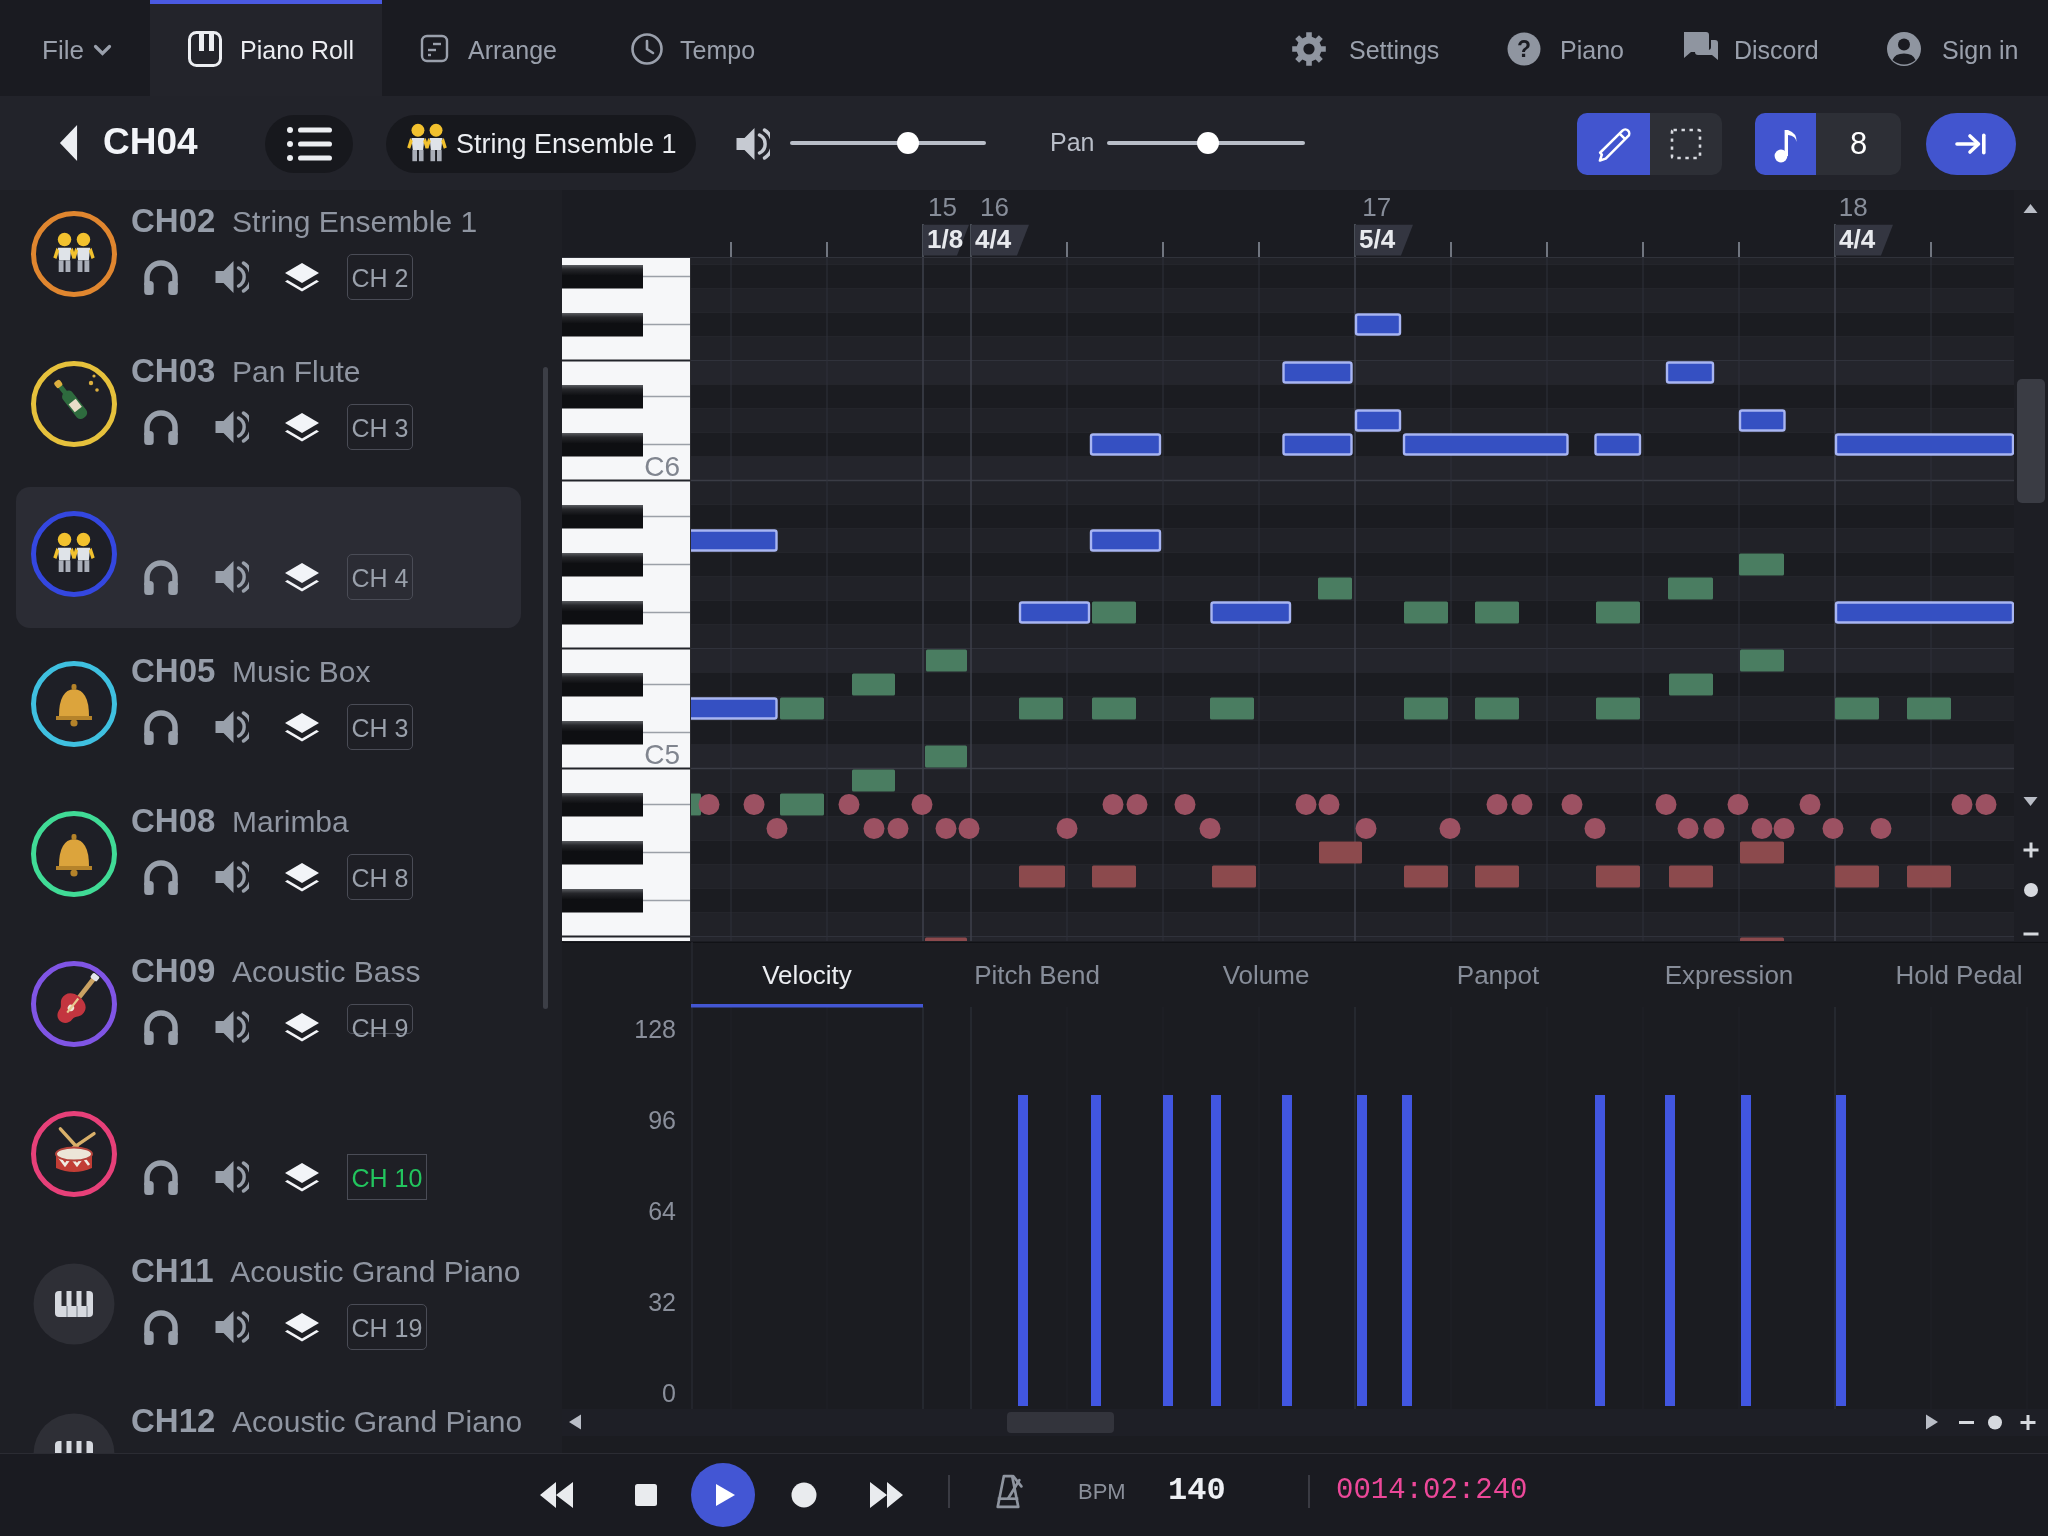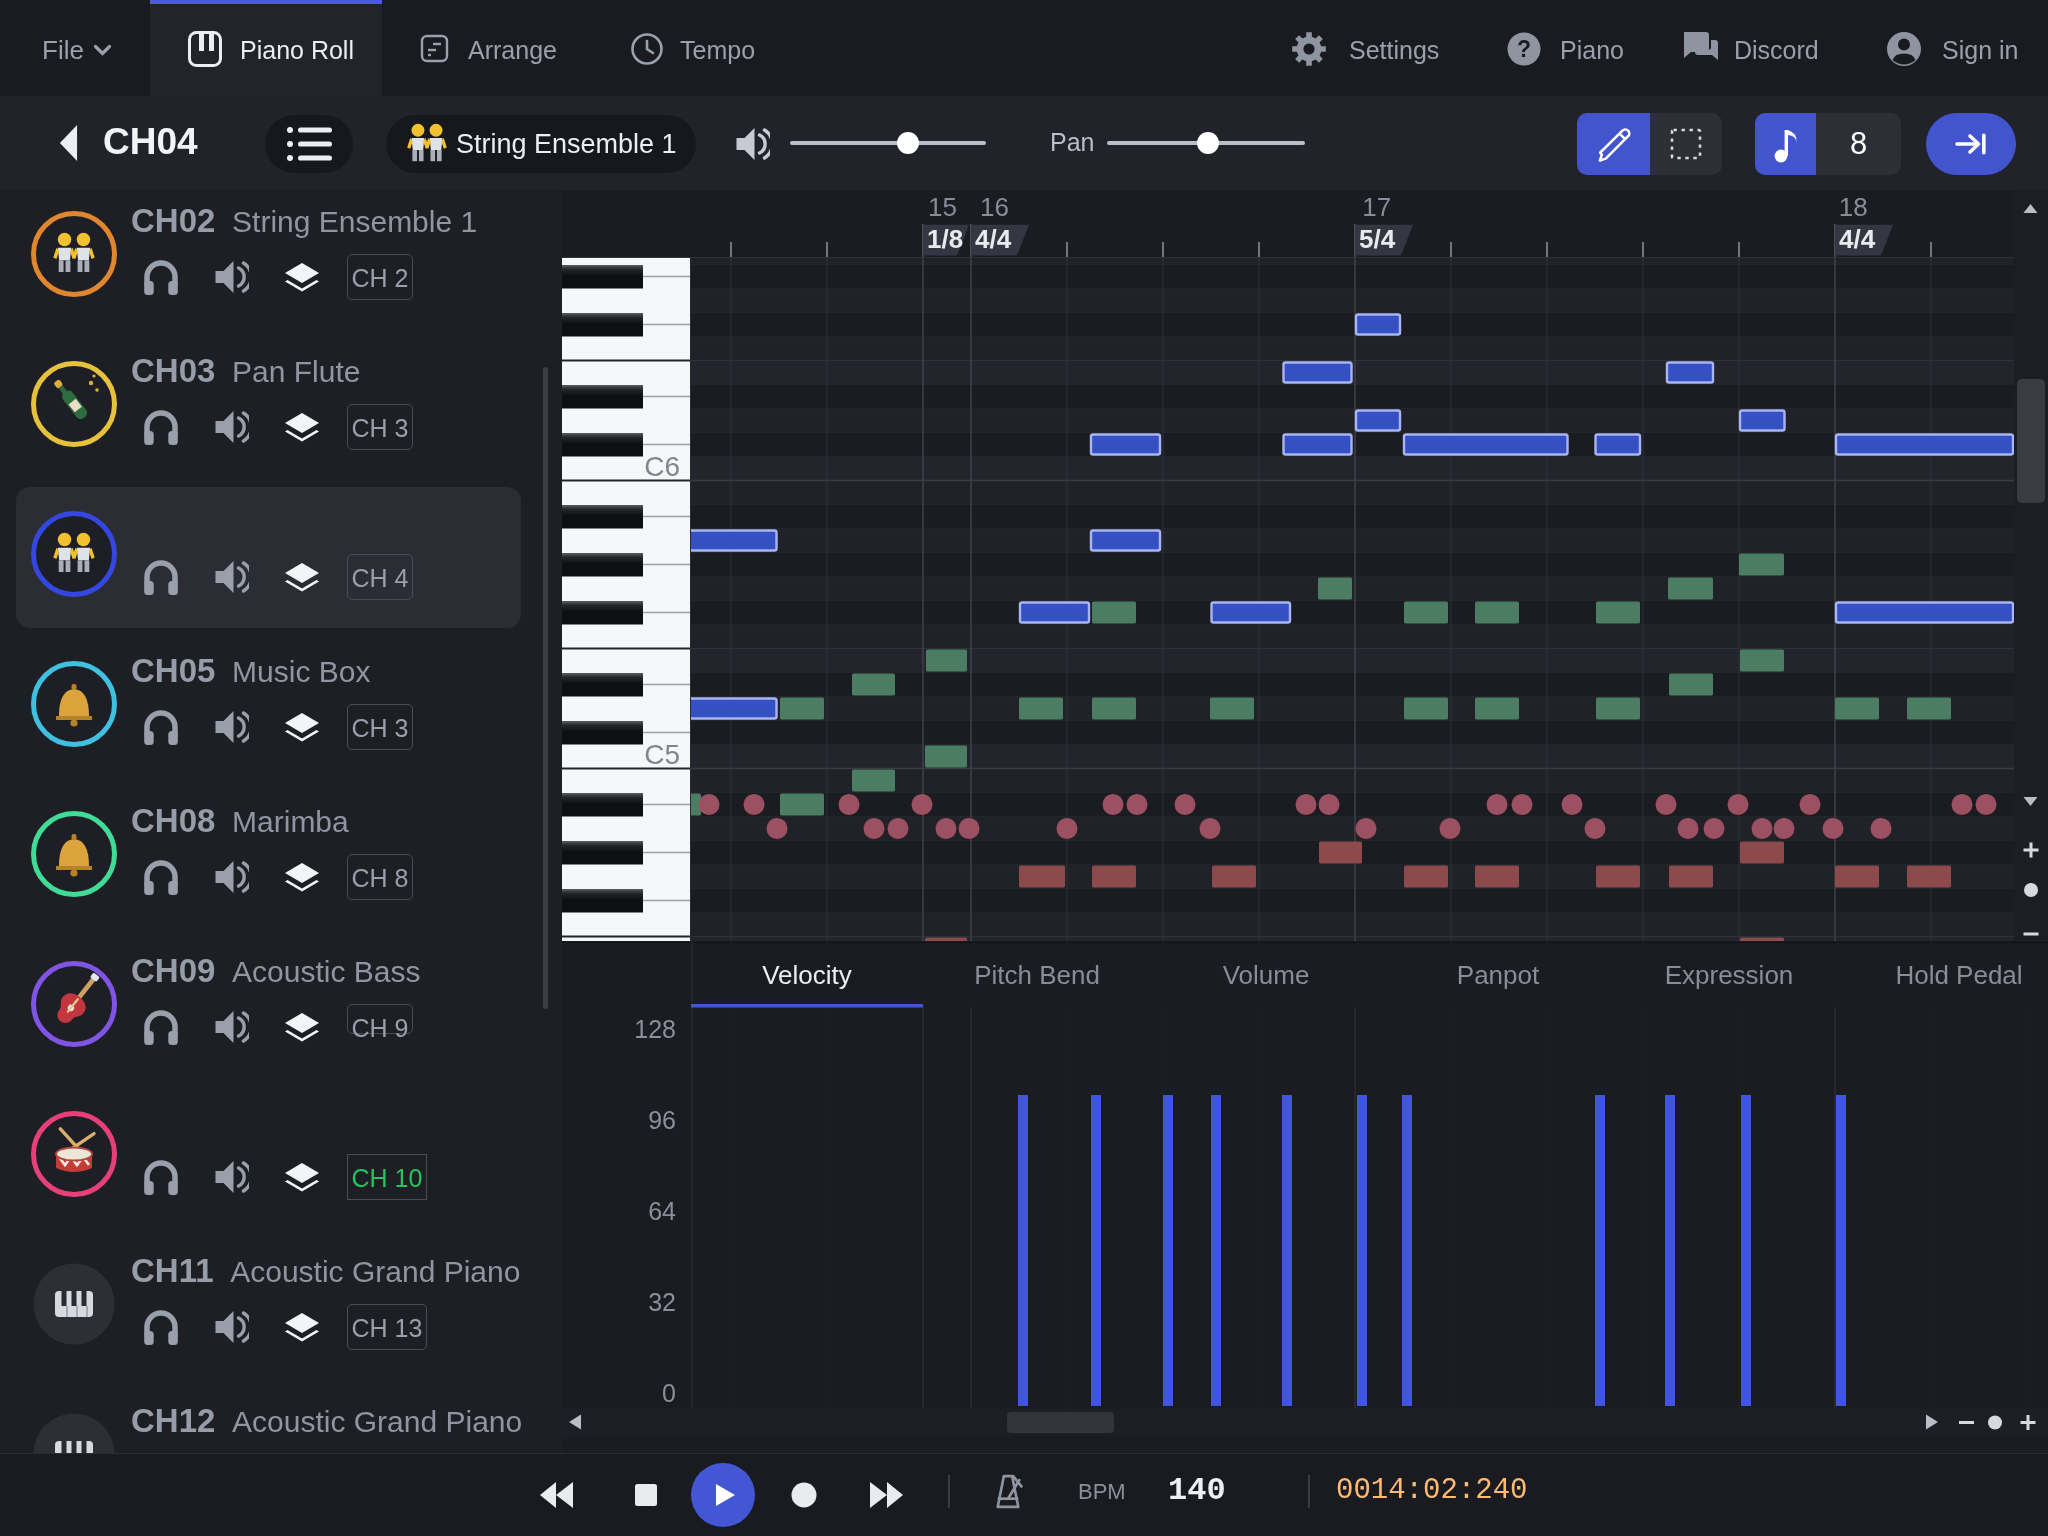--- a/index.html
+++ b/index.html
@@ -340,21 +340,21 @@
     </svg>
     <svg style="position:absolute;left:212px;top:1119px" width="37" height="36" viewBox="0 0 34 36">
       <path d="M2 12 h8 l10 -10 v32 l-10 -10 h-8 Z" fill="#99a0ab"></path>
       <path d="M25 9 a10 10 0 0 1 0 18" stroke="#99a0ab" stroke-width="3.4" fill="none" stroke-linecap="round"></path>
       <path d="M30 4 a16.5 16.5 0 0 1 0 28" stroke="#99a0ab" stroke-width="3.4" fill="none" stroke-linecap="round"></path>
     </svg>
     <svg style="position:absolute;left:283px;top:1121px" width="38" height="33" viewBox="0 0 38 33">
       <path d="M19 2 L36 12 L19 22 L2 12 Z" fill="#f2f4f8"></path>
       <path d="M4.5 19 L19 27.5 L33.5 19 L36 20.5 L19 30.5 L2 20.5 Z" fill="#f2f4f8"></path>
     </svg>
-    <div style="position:absolute;left:347px;top:1114.0px;width:80px;height:46px;border:1.5px solid #4a4c56;border-radius:5px;color:#99a0ab;font-size:25px;line-height:46px;text-align:center;box-sizing:border-box">CH 13</div>
+    <div style="position:absolute;left:347px;top:1114.0px;width:80px;height:46px;border:1.5px solid #4a4c56;border-radius:5px;color:#99a0ab;font-size:25px;line-height:46px;text-align:center;box-sizing:border-box">CH 19</div>
     <svg style="position:absolute;left:29px;top:1218.5px" width="90" height="90">
       <circle cx="45" cy="45" r="40.5" fill="#2e2f36"></circle>
       <rect x="26" y="32" width="38" height="26" rx="4" fill="#d6d9df"></rect>
       <rect x="32.5" y="32" width="5" height="15" fill="#2a2b30"></rect>
       <rect x="42.5" y="32" width="5" height="15" fill="#2a2b30"></rect>
       <rect x="52.5" y="32" width="5" height="15" fill="#2a2b30"></rect>
       <line x1="38" y1="47" x2="38" y2="58" stroke="#9aa0a8" stroke-width="1.6"></line>
       <line x1="48" y1="47" x2="48" y2="58" stroke="#9aa0a8" stroke-width="1.6"></line>
       <line x1="58" y1="47" x2="58" y2="58" stroke="#9aa0a8" stroke-width="1.6"></line>
     </svg>
@@ -674,13 +674,13 @@
     <div style="position:absolute;left:948px;top:21px;width:2px;height:33px;background:#3a3b43"></div>
     <svg style="position:absolute;left:988px;top:20px" width="40" height="35" viewBox="0 0 34 34">
       <path d="M13 2 h8 l6 30 h-20 Z" stroke="#8f95a0" stroke-width="2.6" fill="none" stroke-linejoin="round"></path>
       <path d="M7 24 h20" stroke="#8f95a0" stroke-width="2.6"></path>
       <path d="M17 24 L28 6" stroke="#8f95a0" stroke-width="2.6" stroke-linecap="round"></path>
       <path d="M22 2 L30 12" stroke="#8f95a0" stroke-width="2.6" stroke-linecap="round"></path>
     </svg>
     <div style="position:absolute;left:1078px;top:25px;font-size:22px;color:#8a8f9a">BPM</div>
     <div style="position:absolute;left:1168px;top:18px;font-size:32px;font-weight:bold;color:#eef0f4;font-family:'Liberation Mono',monospace">140</div>
     <div style="position:absolute;left:1308px;top:21px;width:2px;height:33px;background:#3a3b43"></div>
-    <div style="position:absolute;left:1336px;top:20px;font-size:29px;color:#fdba74;font-family:'Liberation Mono',monospace">0014:02:240</div>
+    <div style="position:absolute;left:1336px;top:20px;font-size:29px;color:#ec4899;font-family:'Liberation Mono',monospace">0014:02:240</div>
   </div>
 </body></html>

